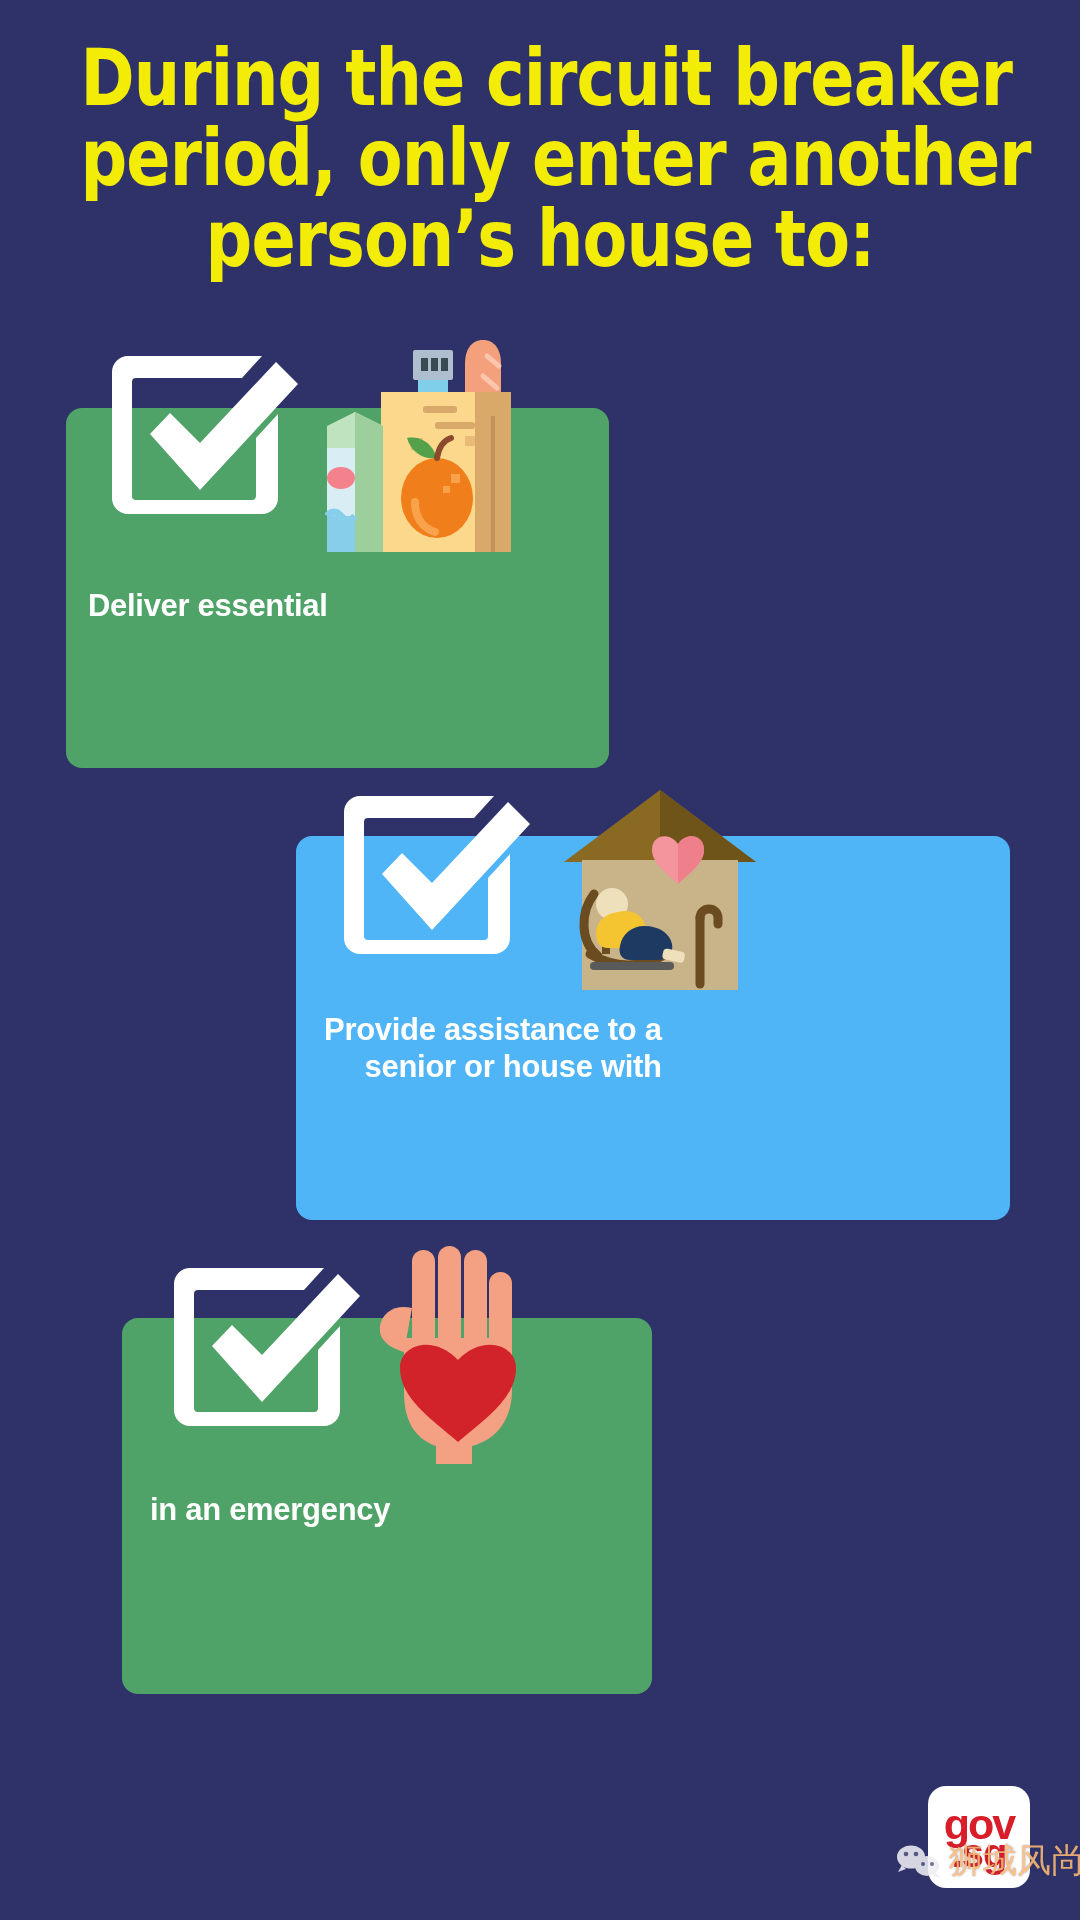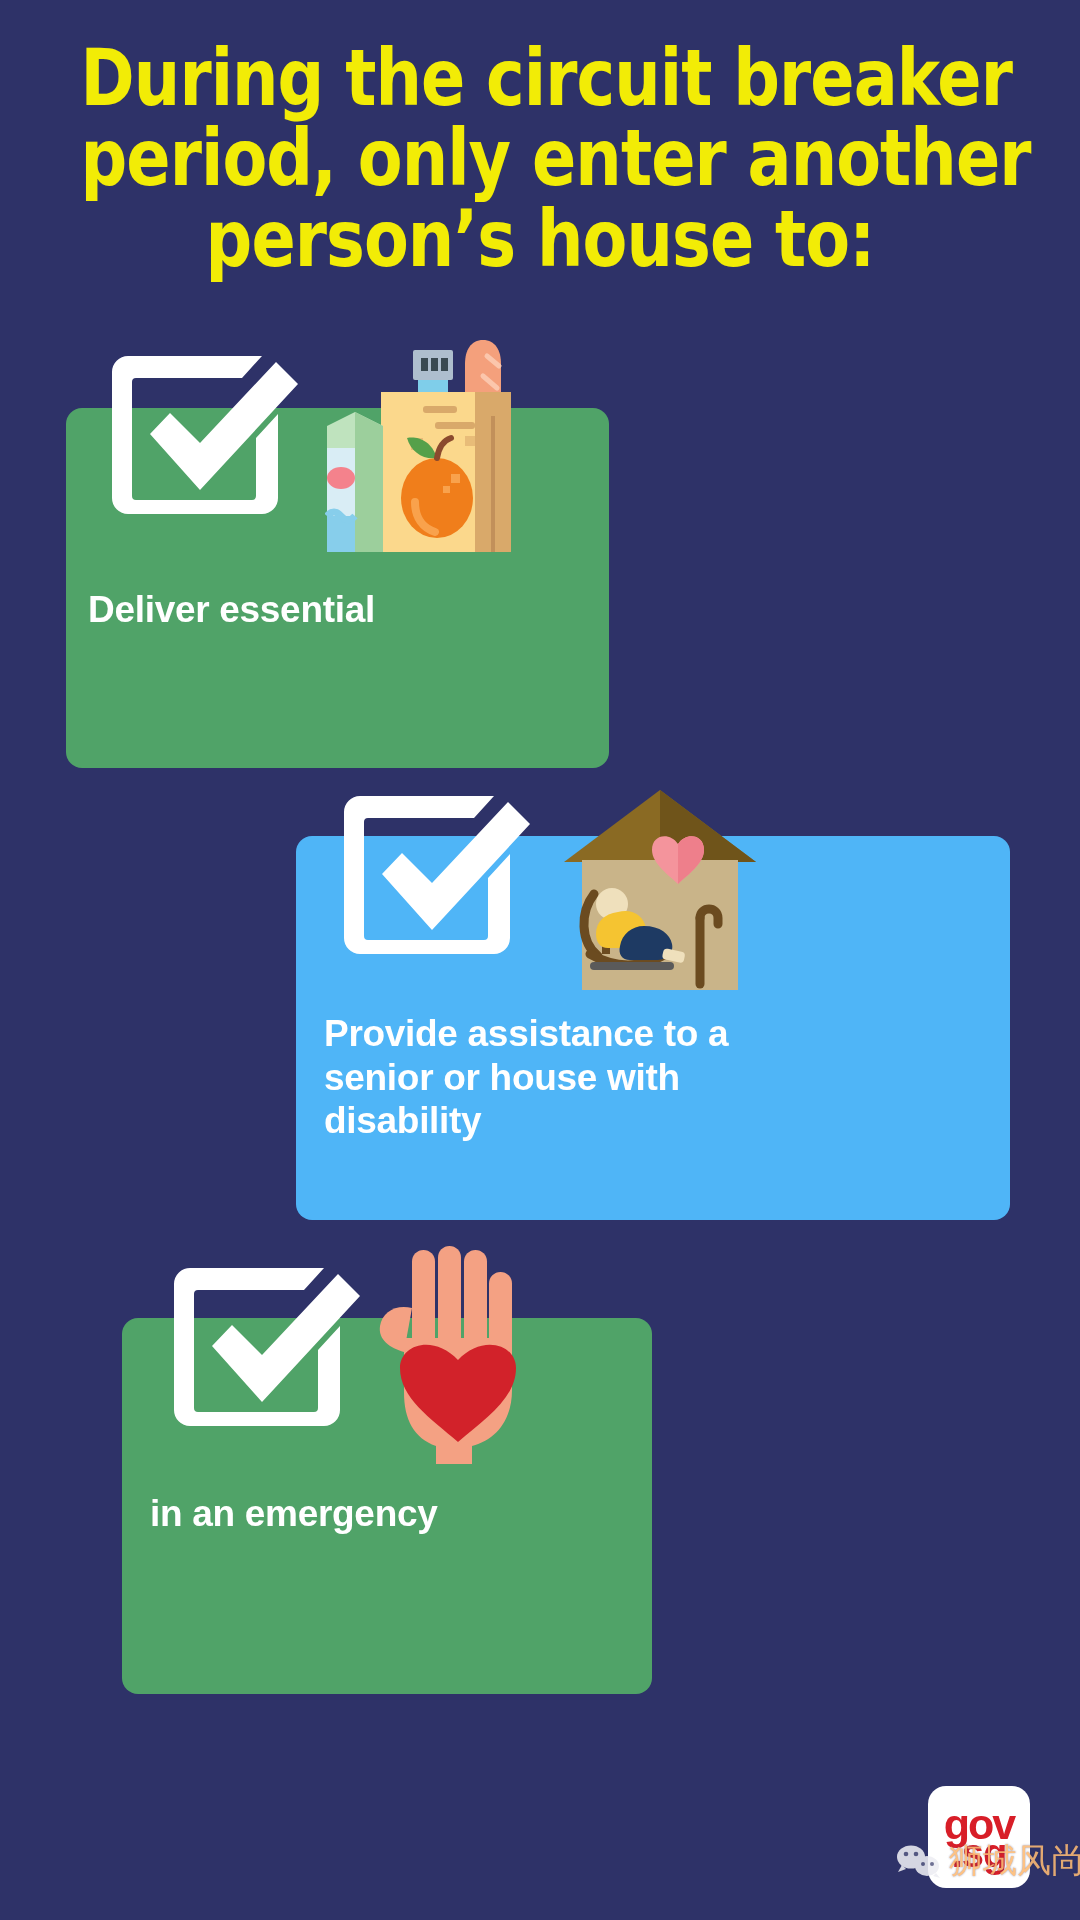--- a/index.html
+++ b/index.html
@@ -47,23 +47,24 @@
   
   .card {
     position: absolute;
     border-radius: 16px;
   }
   .card-label {
     position: absolute;
     color: #FFFFFF;
     font-family: "Liberation Sans", sans-serif;
     font-weight: 700;
-    font-size: 37px;
+    font-size: 31px;
     line-height: 1.18;
     letter-spacing: -0.3px;
+    text-align: right;
   }
   .card-label .ln { display: block; white-space: nowrap; }
 
   #card1 { left: 66px;  top: 408px;  width: 543px; height: 360px; background: #50A368; }
   #card2 { left: 296px; top: 836px;  width: 714px; height: 384px; background: #4FB5F7; }
   #card3 { left: 122px; top: 1318px; width: 530px; height: 376px; background: #50A368; }
 
   #label1 { left: 88px;  top: 588px;  }
   #label2 { left: 324px; top: 1012px; }
   #label3 { left: 150px; top: 1492px; }
@@ -219,21 +220,20 @@
   <div id="cb2" class="checkbox-icon">
     <svg viewBox="0 0 222 196" width="222" height="196">
       <path d="M26 30 a16 16 0 0 1 16 -16 h134 l-20 22 H50 a4 4 0 0 0 -4 4 v114 a4 4 0 0 0 4 4 h116 a4 4 0 0 0 4 -4 V96 l22 -24 v84 a16 16 0 0 1 -16 16 H42 a16 16 0 0 1 -16 -16 z" fill="#FFFFFF"></path>
       <path d="M64 92 l20 -21 l30 30 l76 -81 l22 22 l-98 106 z" fill="#FFFFFF"></path>
     </svg>
   </div>
 
   <div id="label2" class="card-label">
     <span class="ln">Provide assistance to a</span>
     <span class="ln">senior or house with</span>
-    <span class="ln">disability</span>
   </div>
 
   <div id="card3" class="card"></div>
 
   <svg id="hand" class="illus" viewBox="0 0 160 218">
 
     <rect x="34" y="4" width="23" height="118" rx="11.5" fill="#F4A183"></rect>
     <rect x="60" y="0" width="23" height="122" rx="11.5" fill="#F4A183"></rect>
     <rect x="86" y="4" width="23" height="118" rx="11.5" fill="#F4A183"></rect>
     <rect x="111" y="26" width="23" height="98" rx="11.5" fill="#F4A183"></rect>

